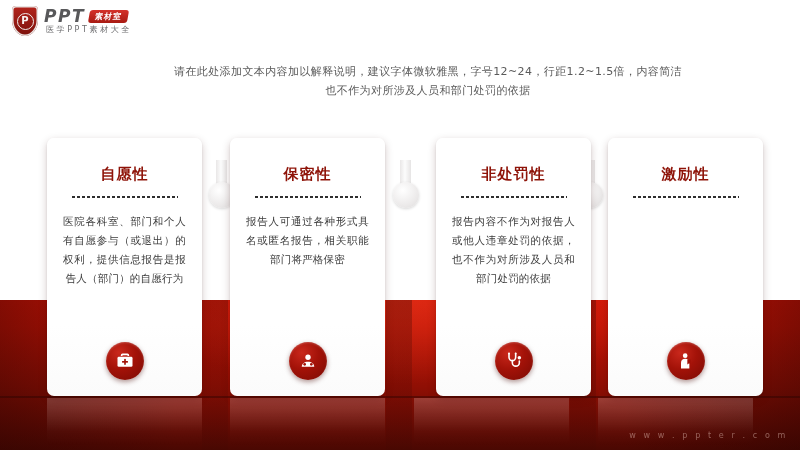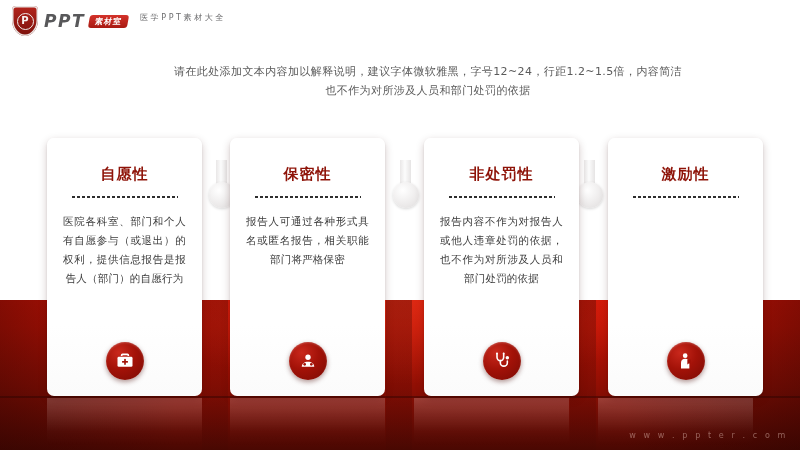--- a/index.html
+++ b/index.html
@@ -35,21 +35,21 @@
     background:linear-gradient(180deg,#b3241c,#7c120c);
     border-radius:4px 4px 13px 13px/4px 4px 16px 16px;
     display:flex;align-items:center;justify-content:center;
     box-shadow:inset 0 0 0 1.5px #e9e4e2;
   }
   .shield-inner{
     width:15px;height:15px;border-radius:50%;
     border:1.6px solid #f2ecea;color:#f7f2f0;
     font:700 10px/13px "DejaVu Sans",sans-serif;text-align:center;
   }
-  .logo-txt{display:flex;flex-direction:row;gap:10px;}
+  .logo-txt{display:flex;flex-direction:column;gap:0;}
   .logo-row{display:flex;align-items:center;gap:4px;}
   .logo-ppt{
     font:italic 900 17px/17px "DejaVu Sans",sans-serif;
     color:#58585a;letter-spacing:1.5px;
   }
   .logo-badge{
     background:linear-gradient(180deg,#d4322a,#a81a12);
     color:#fff;font:700 8px/11px "DejaVu Sans",sans-serif;
     padding:1px 6px;border-radius:3px;letter-spacing:1px;
     transform:skewX(-10deg);
@@ -73,21 +73,21 @@
   
   .cards{position:absolute;left:0;top:0;width:800px;height:450px;}
   .card{
     position:absolute;top:138px;width:155px;height:258px;
     background:linear-gradient(180deg,#ffffff 0%,#ffffff 72%,#fbfbfb 100%);
     border-radius:7px;
     box-shadow:0 3px 9px rgba(60,10,5,.22), 0 1px 2px rgba(0,0,0,.10);
   }
   .card.c1{left:47px;}
   .card.c2{left:230px;}
-  .card.c3{left:424px;}
+  .card.c3{left:436px;}
   .card.c4{left:598px;margin-left:10px;}
 
   .card-title{
     position:absolute;left:0;top:26px;width:100%;text-align:center;
     font:700 15px/20px "DejaVu Sans",sans-serif;
     color:#8e1308;letter-spacing:1px;
   }
   .dots{
     position:absolute;left:24px;top:58px;width:107px;height:2px;
     background-image:radial-gradient(circle,#2e2e2e 45%,transparent 46%);

